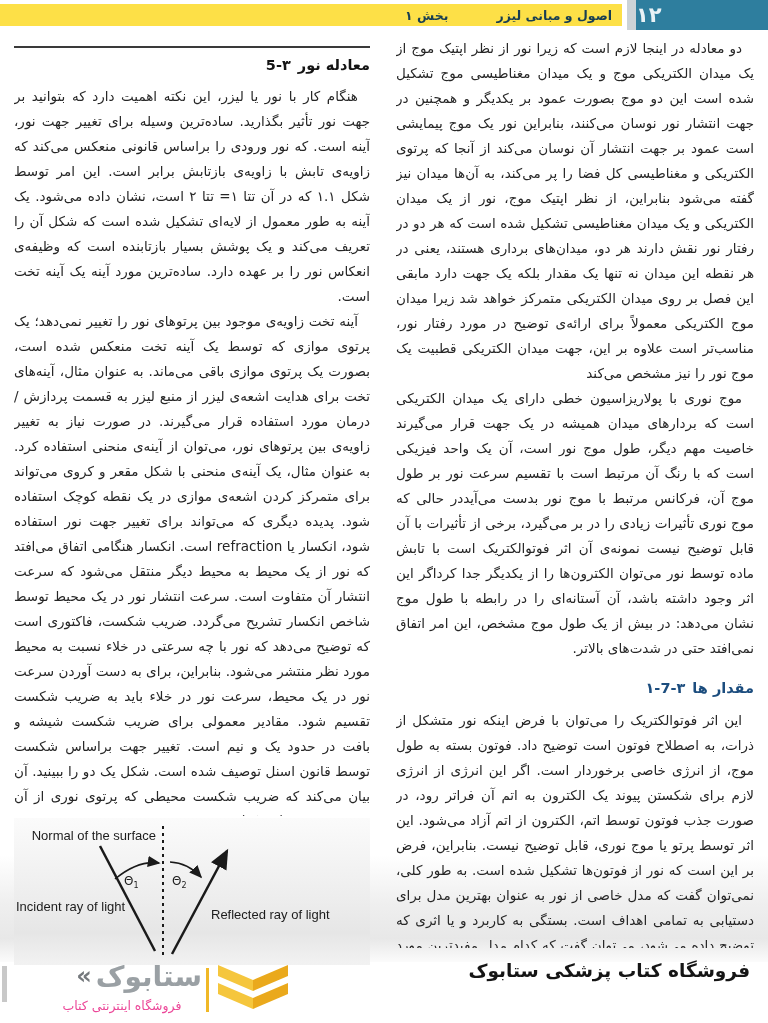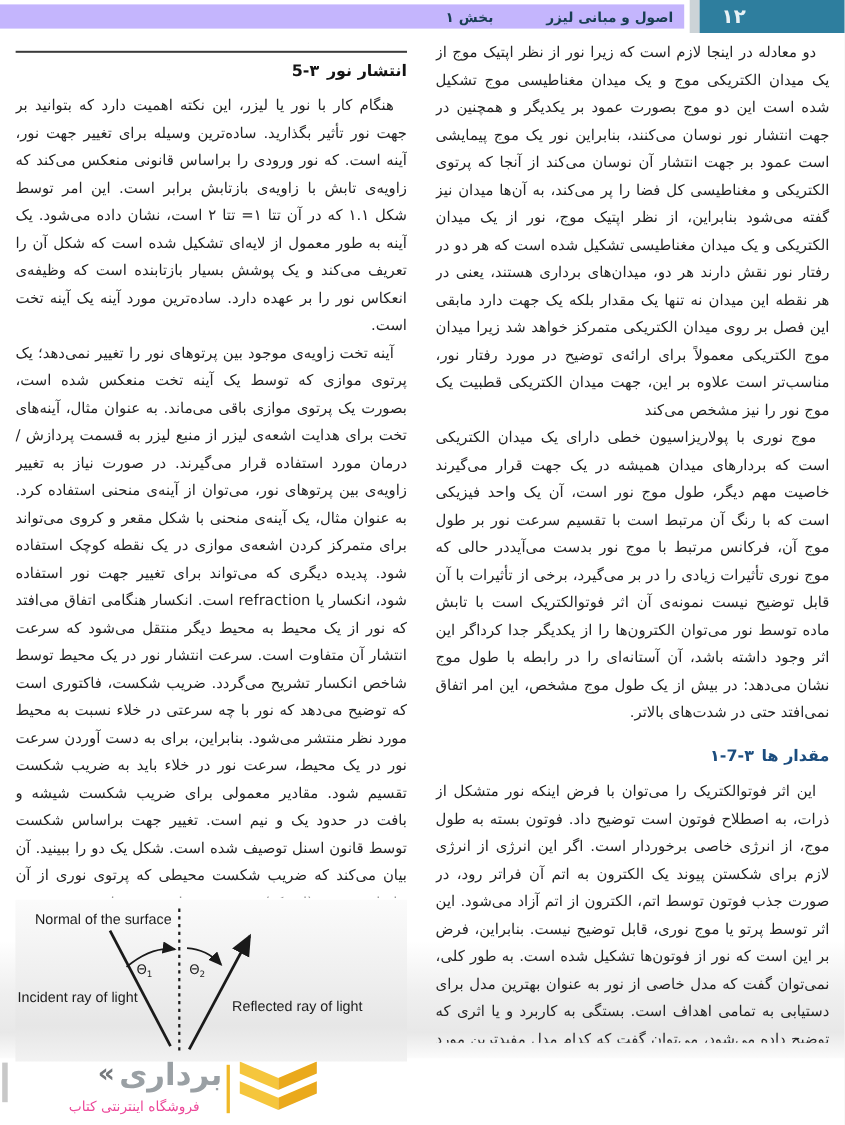--- a/index.html
+++ b/index.html
@@ -1,29 +1,29 @@
 <!DOCTYPE html>
 <html lang="fa"><head>
 <meta charset="utf-8">
 <style>
   html,body{margin:0;padding:0;background:#e9e9e9;}
   #page{position:relative;width:768px;height:1023px;background:#ffffff;overflow:hidden;
         font-family:"DejaVu Sans",sans-serif;color:#262626;}
 
   
-  .header-bar{position:absolute;left:0;top:4px;width:622px;height:22px;background:#c4b5fd;
+  .header-bar{position:absolute;left:0;top:4px;width:622px;height:22px;background:#fde047;
               display:flex;align-items:center;justify-content:flex-end;gap:28px;
               padding:0 10px 0 0;box-sizing:border-box;direction:ltr;}
   .header-bar span{font-size:12.5px;font-weight:bold;color:#183e52;}
   .hdr-section{direction:ltr;}
   .hdr-title{direction:rtl;margin-left:20px;}
   .header-strip{position:absolute;left:627px;top:0;width:9px;height:30px;background:#ccd3d7;}
   .pagenum-box{position:absolute;left:636px;top:0;width:132px;height:30px;background:#2e7e9e;
                display:flex;align-items:center;}
-  .pagenum-box span{color:#e8f1f5;font-size:18px;font-weight:bold;padding-left:20px;}
+  .pagenum-box span{color:#e8f1f5;font-size:21px;font-weight:bold;}
 
   
   .col{position:absolute;direction:rtl;text-align:justify;font-size:13.5px;line-height:25px;
        overflow:hidden;z-index:1;}
   .col p{margin:0;text-indent:12px;}
   .col-left{left:14px;top:46px;width:356px;height:770px;}
   .col-right{left:396px;top:36px;width:358px;height:912px;}
   .rule{border-top:2px solid #3a3a3a;margin-bottom:5px;}
   .sec-head{display:flex;direction:rtl;align-items:baseline;gap:7px;font-weight:bold;
             font-size:14.5px;margin:2px 0 6px 0;}
@@ -79,21 +79,21 @@
     <div class="sec-head photons">
       <span class="ttl">مقدار ها</span>
       <span class="num">۱-7-۳</span>
     </div>
     <p>این اثر فوتوالکتریک را می‌توان با فرض اینکه نور متشکل از ذرات، به اصطلاح فوتون است توضیح داد. فوتون بسته به طول موج، از انرژی خاصی برخوردار است. اگر این انرژی از انرژی لازم برای شکستن پیوند یک الکترون به اتم آن فراتر رود، در صورت جذب فوتون توسط اتم، الکترون از اتم آزاد می‌شود. این اثر توسط پرتو یا موج نوری، قابل توضیح نیست. بنابراین، فرض بر این است که نور از فوتون‌ها تشکیل شده است. به طور کلی، نمی‌توان گفت که مدل خاصی از نور به عنوان بهترین مدل برای دستیابی به تمامی اهداف است. بستگی به کاربرد و یا اثری که توضیح داده می‌شود، می‌توان گفت که کدام مدل مفیدترین مورد است.</p>
   </div>
 
   <div class="col col-left">
     <div class="rule"></div>
     <div class="sec-head propagation">
-      <span class="ttl">انتشار نور</span>
+      <span class="ttl">معادله نور</span>
       <span class="num">5-۳</span>
     </div>
     <p>هنگام کار با نور یا لیزر، این نکته اهمیت دارد که بتوانید بر جهت نور تأثیر بگذارید. ساده‌ترین وسیله برای تغییر جهت نور، آینه است. که نور ورودی را براساس قانونی منعکس می‌کند که زاویه‌ی تابش با زاویه‌ی بازتابش برابر است. این امر توسط شکل ۱.۱ که در آن تتا ۱= تتا ۲ است، نشان داده می‌شود. یک آینه به طور معمول از لایه‌ای تشکیل شده است که شکل آن را تعریف می‌کند و یک پوشش بسیار بازتابنده است که وظیفه‌ی انعکاس نور را بر عهده دارد. ساده‌ترین مورد آینه یک آینه تخت است.</p>
     <p>آینه تخت زاویه‌ی موجود بین پرتوهای نور را تغییر نمی‌دهد؛ یک پرتوی موازی که توسط یک آینه تخت منعکس شده است، بصورت یک پرتوی موازی باقی می‌ماند. به عنوان مثال، آینه‌های تخت برای هدایت اشعه‌ی لیزر از منبع لیزر به قسمت پردازش / درمان مورد استفاده قرار می‌گیرند. در صورت نیاز به تغییر زاویه‌ی بین پرتوهای نور، می‌توان از آینه‌ی منحنی استفاده کرد. به عنوان مثال، یک آینه‌ی منحنی با شکل مقعر و کروی می‌تواند برای متمرکز کردن اشعه‌ی موازی در یک نقطه کوچک استفاده شود. پدیده دیگری که می‌تواند برای تغییر جهت نور استفاده شود، انکسار یا refraction است. انکسار هنگامی اتفاق می‌افتد که نور از یک محیط به محیط دیگر منتقل می‌شود که سرعت انتشار آن متفاوت است. سرعت انتشار نور در یک محیط توسط شاخص انکسار تشریح می‌گردد. ضریب شکست، فاکتوری است که توضیح می‌دهد که نور با چه سرعتی در خلاء نسبت به محیط مورد نظر منتشر می‌شود. بنابراین، برای به دست آوردن سرعت نور در یک محیط، سرعت نور در خلاء باید به ضریب شکست تقسیم شود. مقادیر معمولی برای ضریب شکست شیشه و بافت در حدود یک و نیم است. تغییر جهت براساس شکست توسط قانون اسنل توصیف شده است. شکل یک دو را ببینید. آن بیان می‌کند که ضریب شکست محیطی که پرتوی نوری از آن حاصل می‌شود (ان یک) ضرب شده با سینوس زاویه</p>
   </div>
 
   <div class="figure-box">
     <svg width="356" height="147" viewBox="0 0 356 147">
       <defs>
         <marker id="ah" markerWidth="9" markerHeight="8" refX="7" refY="3.5" orient="auto">
@@ -123,18 +123,19 @@
     <svg width="74" height="52" viewBox="0 0 74 52">
       <polygon points="2,2 37,17 37,28 2,13" fill="#f5c63d"></polygon>
       <polygon points="72,2 37,17 37,28 72,13" fill="#eaa91c"></polygon>
       <polygon points="2,20 37,35 37,46 2,31" fill="#f5c63d"></polygon>
       <polygon points="72,20 37,35 37,46 72,31" fill="#eaa91c"></polygon>
     </svg>
   </div>
   <div class="logo-divider"></div>
   <div class="logo-word">
     <span class="guillemet">«</span>
-    <span class="wm">برداری</span>
+    <span class="wm">ستابوک</span>
   </div>
   <div class="logo-tagline">فروشگاه اینترنتی کتاب</div>
 
+  <div class="store-title">فروشگاه کتاب پزشکی ستابوک</div>
 
 </div>
 
 </body></html>

